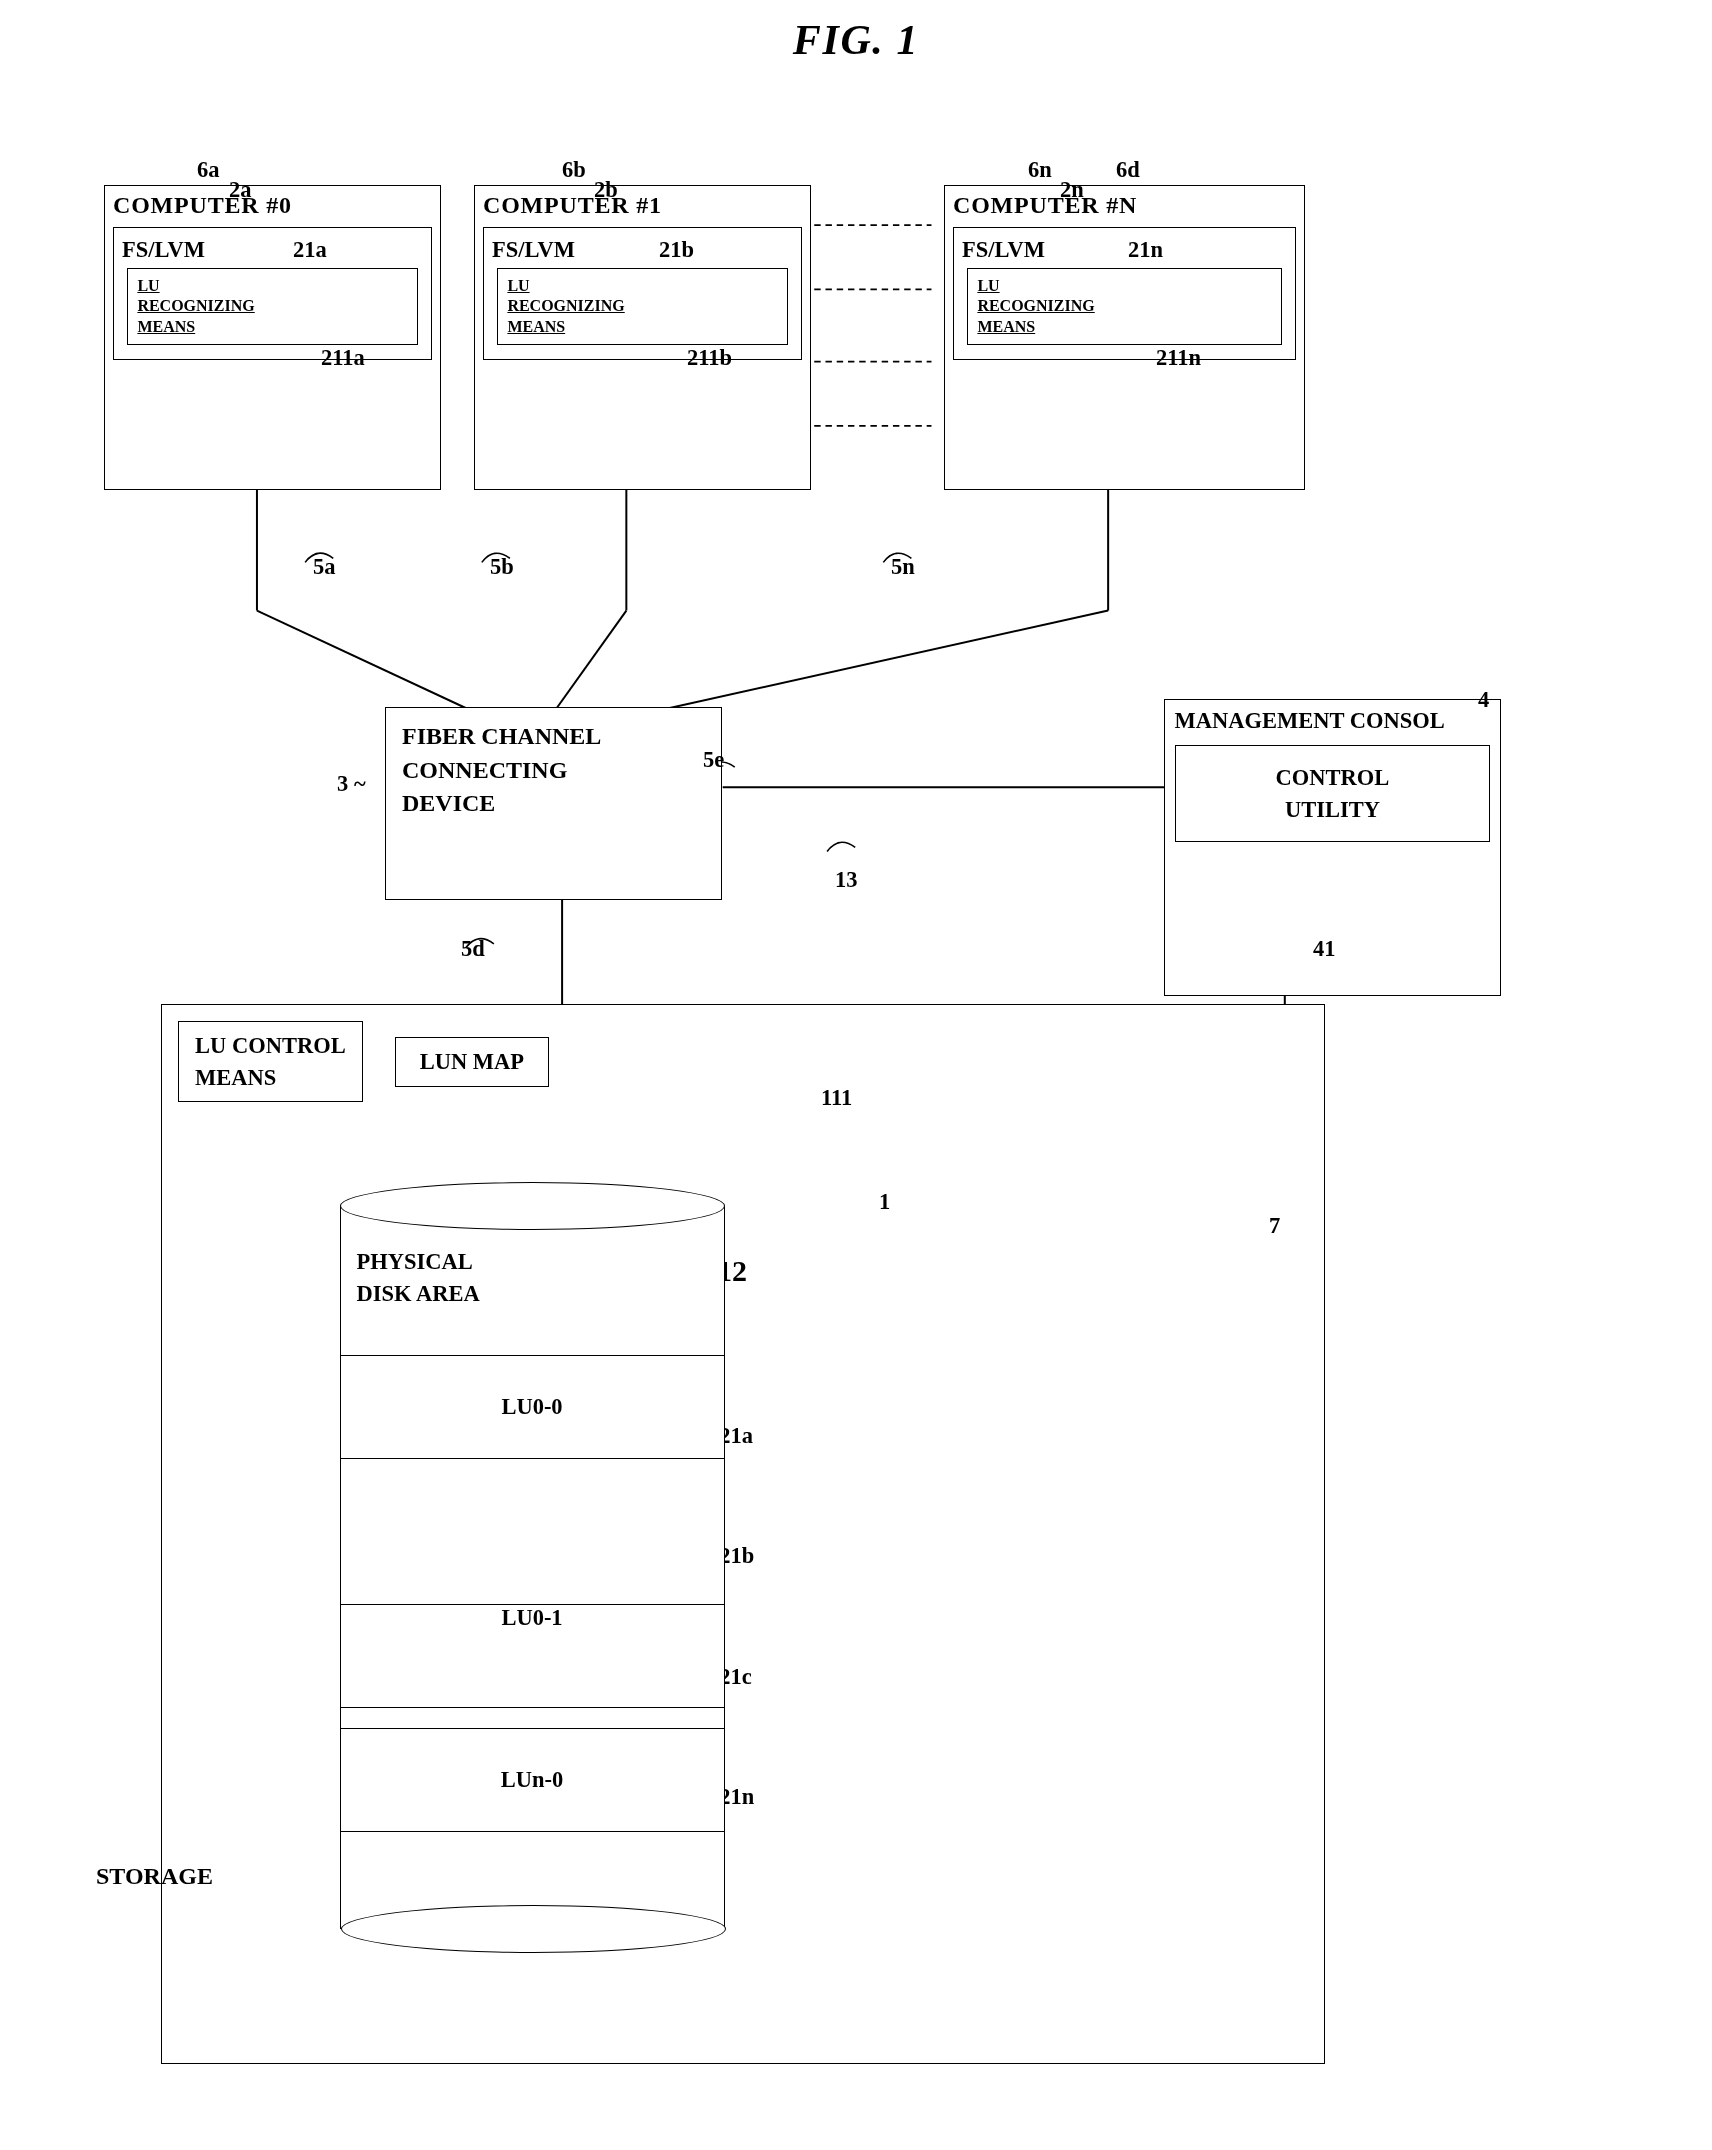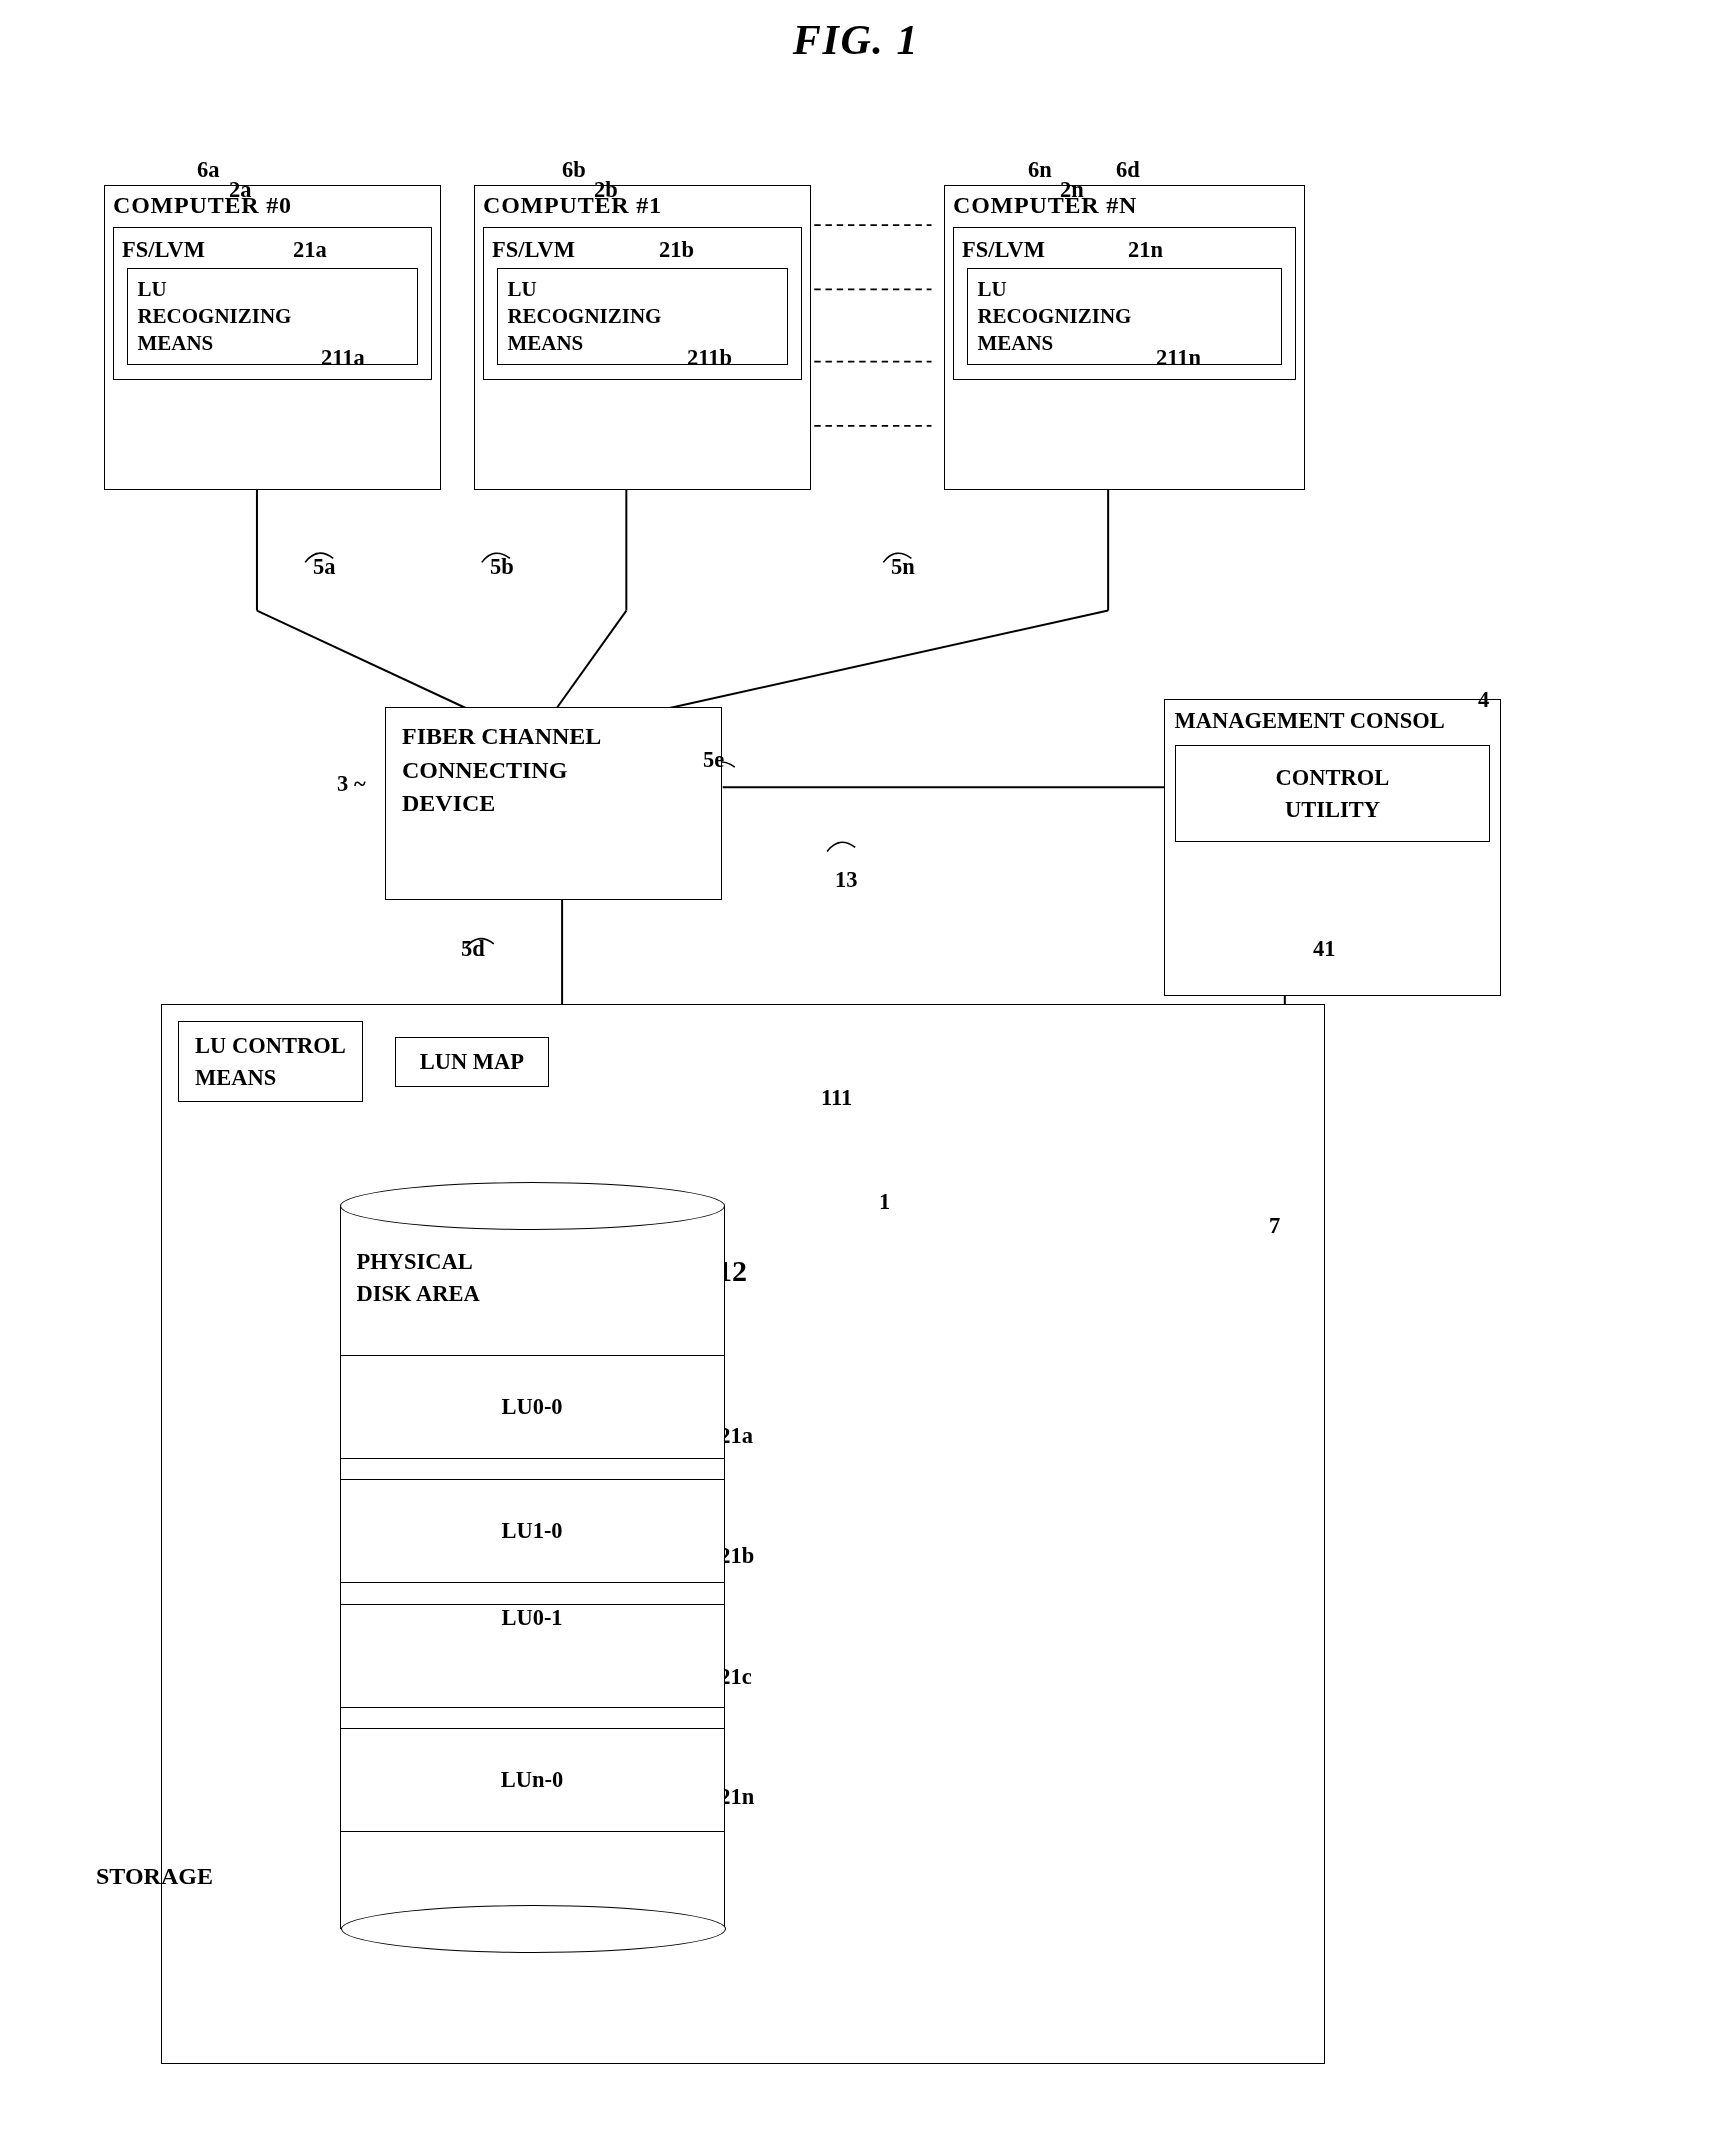--- a/index.html
+++ b/index.html
@@ -48,23 +48,24 @@
       font-weight: bold;
     }
 
     .lu-box {
       border: 1.6px solid #000;
       margin: 4.8px;
       padding: 6.4px 9.6px;
     }
 
     .lu-label {
-      font-size: 21px;
+      font-size: 16px;
       font-weight: bold;
       line-height: 1.3;
+      text-decoration: underline;
     }
 
     
     .ref {
       position: absolute;
       font-size: 22.5px;
       font-weight: bold;
     }
 
     
@@ -335,23 +336,20 @@
       <div style="width: 385px; height: 723px; border-left: 1.6px solid #000; border-right: 1.6px solid #000; background: #fff; margin-top: -24px; position: relative; z-index: 1;">
 
         <div style="width: 385px; height: 48px; border: 1.6px solid #000; border-radius: 50%; background: #fff; position: absolute; bottom: -24px; z-index: 2;"></div>
 
         <div style="position: absolute; top: 40px; left: 16px; font-size: 22.5px; font-weight: bold; line-height: 1.4;">PHYSICAL<br>DISK AREA</div>
 
         <div style="position: absolute; top: 149px; left: 0; right: 0; height: 104px; border-top: 1.6px solid #000; border-bottom: 1.6px solid #000; background: #fff; display: flex; align-items: center; justify-content: center;">
           <span style="font-size: 22.5px; font-weight: bold;">LU0-0</span>
         </div>
 
-        <div style="position: absolute; top: 273px; left: 0; right: 0; height: 104px; border-top: 1.6px solid #000; border-bottom: 1.6px solid #000; background: #fff; display: flex; align-items: center; justify-content: center;">
-          <span style="font-size: 22.5px; font-weight: bold;">LU1-0</span>
-        </div>
 
         <div style="position: absolute; top: 398px; left: 0; right: 0; height: 104px; border-top: 1.6px solid #000; border-bottom: 1.6px solid #000; background: #fff; display: flex; align-items: flex-start; justify-content: center;">
           <span style="font-size: 22.5px; font-weight: bold;">LU0-1</span>
         </div>
 
         <div style="position: absolute; top: 522px; left: 0; right: 0; height: 104px; border-top: 1.6px solid #000; border-bottom: 1.6px solid #000; background: #fff; display: flex; align-items: center; justify-content: center;">
           <span style="font-size: 22.5px; font-weight: bold;">LUn-0</span>
         </div>
       </div>
     </div>

